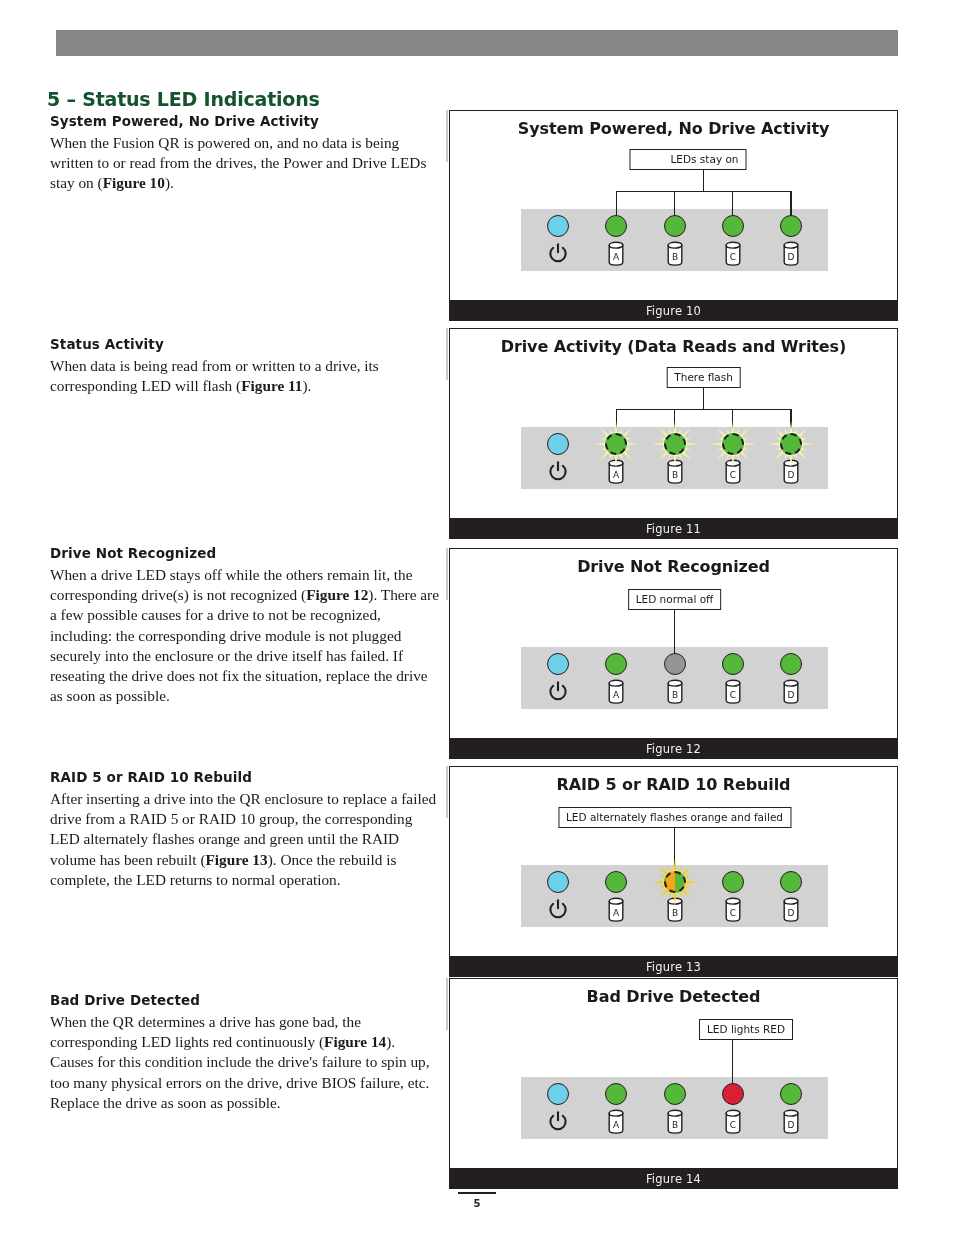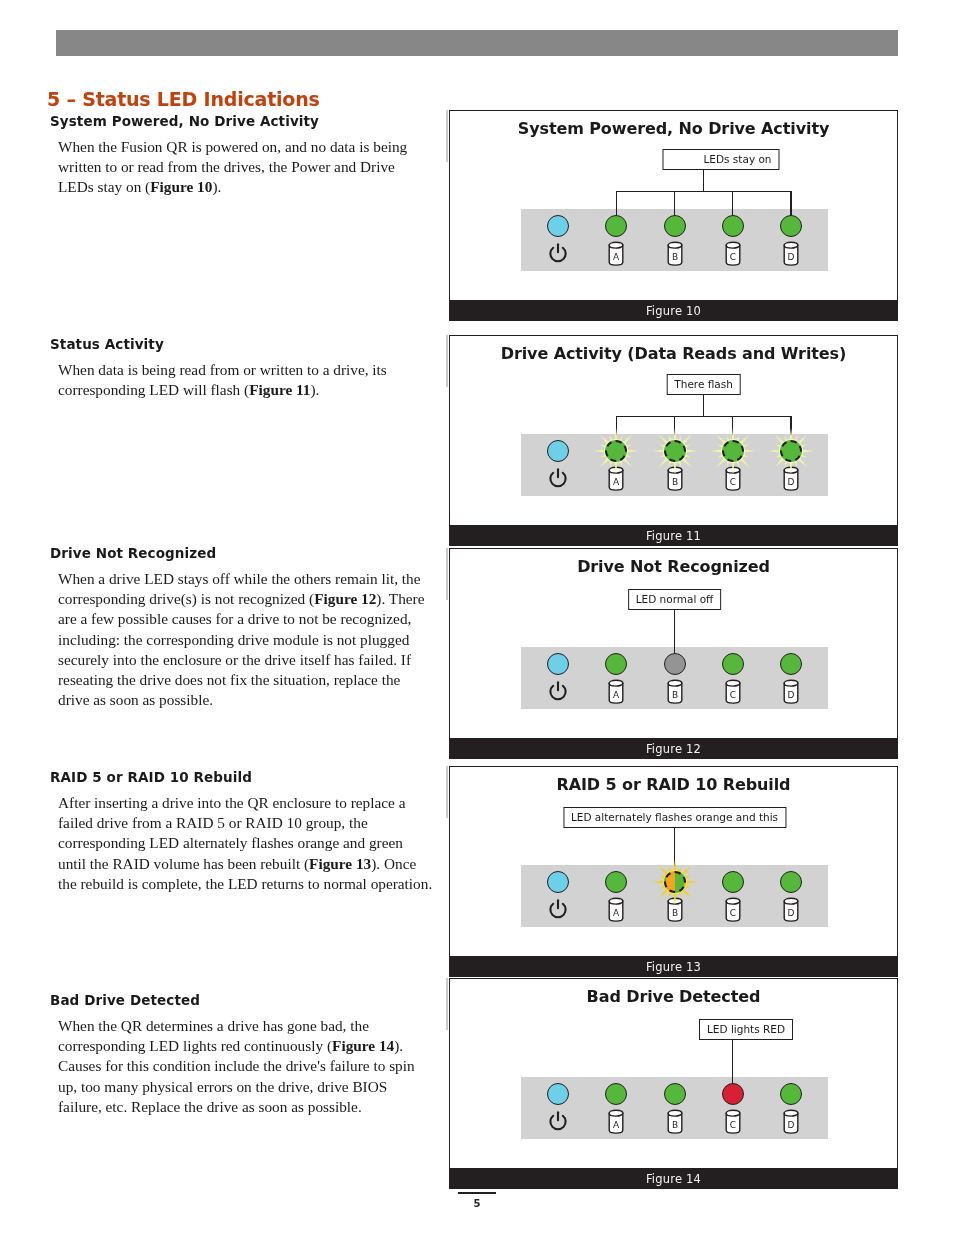--- a/index.html
+++ b/index.html
@@ -13,35 +13,35 @@
   
   .header-bar{
     position:absolute;left:56px;top:30px;width:842px;height:26px;
     background:#878787;
   }
 
   
   .chapter-title{
     position:absolute;left:47px;top:75px;
     font-family:"DejaVu Sans", sans-serif;
-    font-weight:bold;font-size:19px;color:#c2410c;
+    font-weight:bold;font-size:19px;color:#14532d;
     letter-spacing:-0.2px;
   }
 
   
   .text-col{position:absolute;left:50px;width:392px;}
   .sec-head{
     font-family:"DejaVu Sans", sans-serif;
     font-weight:bold;font-size:13.5px;color:#1a1a1a;
     letter-spacing:0.1px;margin:0 0 4px 0;
   }
   .sec-body{
     font-family:"Liberation Serif", serif;
     font-size:15.3px;line-height:20.2px;color:#1a1a1a;
-    margin:8px;text-align:left;
+    margin:0;text-align:left;
   }
   .sec-body b{font-family:"Liberation Serif", serif;font-weight:bold;}
 
   
   .figure{
     position:absolute;left:449px;width:449px;
     background:#ffffff;
     box-sizing:border-box;
   }
   .fig-spine{
@@ -169,21 +169,21 @@
         <div class="sec-head">Bad Drive Detected</div>
         <p class="sec-body">When the QR determines a drive has gone bad, the corresponding LED lights red continuously (<b>Figure 14</b>). Causes for this condition include the drive's failure to spin up, too many physical errors on the drive, drive BIOS failure, etc. Replace the drive as soon as possible.</p>
       </div>
     </div>
 
   <div id="figure-column">
       <div class="figure" style="top: 110px;">
         <div class="fig-spine"></div>
         <div class="fig-body" style="height: 190px;">
           <div class="fig-title">System Powered, No Drive Activity</div>
-          <div class="callout" style="left: 271px; top: 38px; padding-left: 40px;">LEDs stay on</div>
+          <div class="callout" style="left: 238px; top: 38px; padding-left: 40px;">LEDs stay on</div>
           <div class="lead-v" style="left: 252.975px; top: 58px; height: 22px;"></div>
           <div class="lead-h" style="left: 166.25px; top: 80px; width: 174.75px;"></div>
           <div class="lead-v" style="left: 165.6px; top: 80px; height: 35px;"></div>
           <div class="lead-v" style="left: 223.85px; top: 80px; height: 35px;"></div>
           <div class="lead-v" style="left: 282.1px; top: 80px; height: 35px;"></div>
           <div class="lead-v" style="left: 340.35px; top: 80px; height: 35px;"></div>
           <div class="strip" style="top: 98px; height: 62px;"></div>
           <div class="led-row" style="top: 104px;">
             <div class="led-cell">
               <div class="led blue"></div>
@@ -231,21 +231,21 @@
                   <path d="M3.2 4.2 L3.2 21.2 A6.8 2.9 0 0 0 16.8 21.2 L16.8 4.2 Z" fill="#fff" stroke="#231f20" stroke-width="1.4"></path>
                   <ellipse cx="10" cy="4.2" rx="6.8" ry="2.9" fill="#fff" stroke="#231f20" stroke-width="1.4"></ellipse>
                   <text class="drv-letter" x="10" y="19" text-anchor="middle">D</text>
                 </svg>
               </div>
             </div>
           </div>
         </div>
         <div class="fig-caption">Figure 10</div>
       </div>
-      <div class="figure" style="top: 328px; margin-top: 7px;">
+      <div class="figure" style="top: 328px;">
         <div class="fig-spine"></div>
         <div class="fig-body" style="height: 190px;">
           <div class="fig-title">Drive Activity (Data Reads and Writes)</div>
           <div class="callout" style="left: 253.625px; top: 38px;">There flash</div>
           <div class="lead-v" style="left: 252.975px; top: 58px; height: 22px;"></div>
           <div class="lead-h" style="left: 166.25px; top: 80px; width: 174.75px;"></div>
           <div class="lead-v" style="left: 165.6px; top: 80px; height: 35px;"></div>
           <div class="lead-v" style="left: 223.85px; top: 80px; height: 35px;"></div>
           <div class="lead-v" style="left: 282.1px; top: 80px; height: 35px;"></div>
           <div class="lead-v" style="left: 340.35px; top: 80px; height: 35px;"></div>
@@ -438,21 +438,21 @@
               </div>
             </div>
           </div>
         </div>
         <div class="fig-caption">Figure 12</div>
       </div>
       <div class="figure" style="top: 766px;">
         <div class="fig-spine"></div>
         <div class="fig-body" style="height: 190px;">
           <div class="fig-title">RAID 5 or RAID 10 Rebuild</div>
-          <div class="callout" style="left: 224.5px; top: 40px;">LED alternately flashes orange and this</div>
+          <div class="callout" style="left: 224.5px; top: 40px;">LED alternately flashes orange and failed</div>
           <div class="lead-v" style="left: 223.85px; top: 60px; height: 55px;"></div>
           <div class="strip" style="top: 98px; height: 62px;"></div>
           <div class="led-row" style="top: 104px;">
             <div class="led-cell">
               <div class="led blue"></div>
               <div class="icon-wrap">
                 <svg class="pwr-svg" width="20" height="22" viewBox="0 0 20 22" aria-hidden="true">
                   <path d="M5.2 4.8 A7.6 7.6 0 1 0 14.8 4.8" fill="none" stroke="#231f20" stroke-width="2.1" stroke-linecap="round"></path>
                   <line x1="10" y1="1.2" x2="10" y2="9.2" stroke="#231f20" stroke-width="2.1" stroke-linecap="round"></line>
                 </svg>

